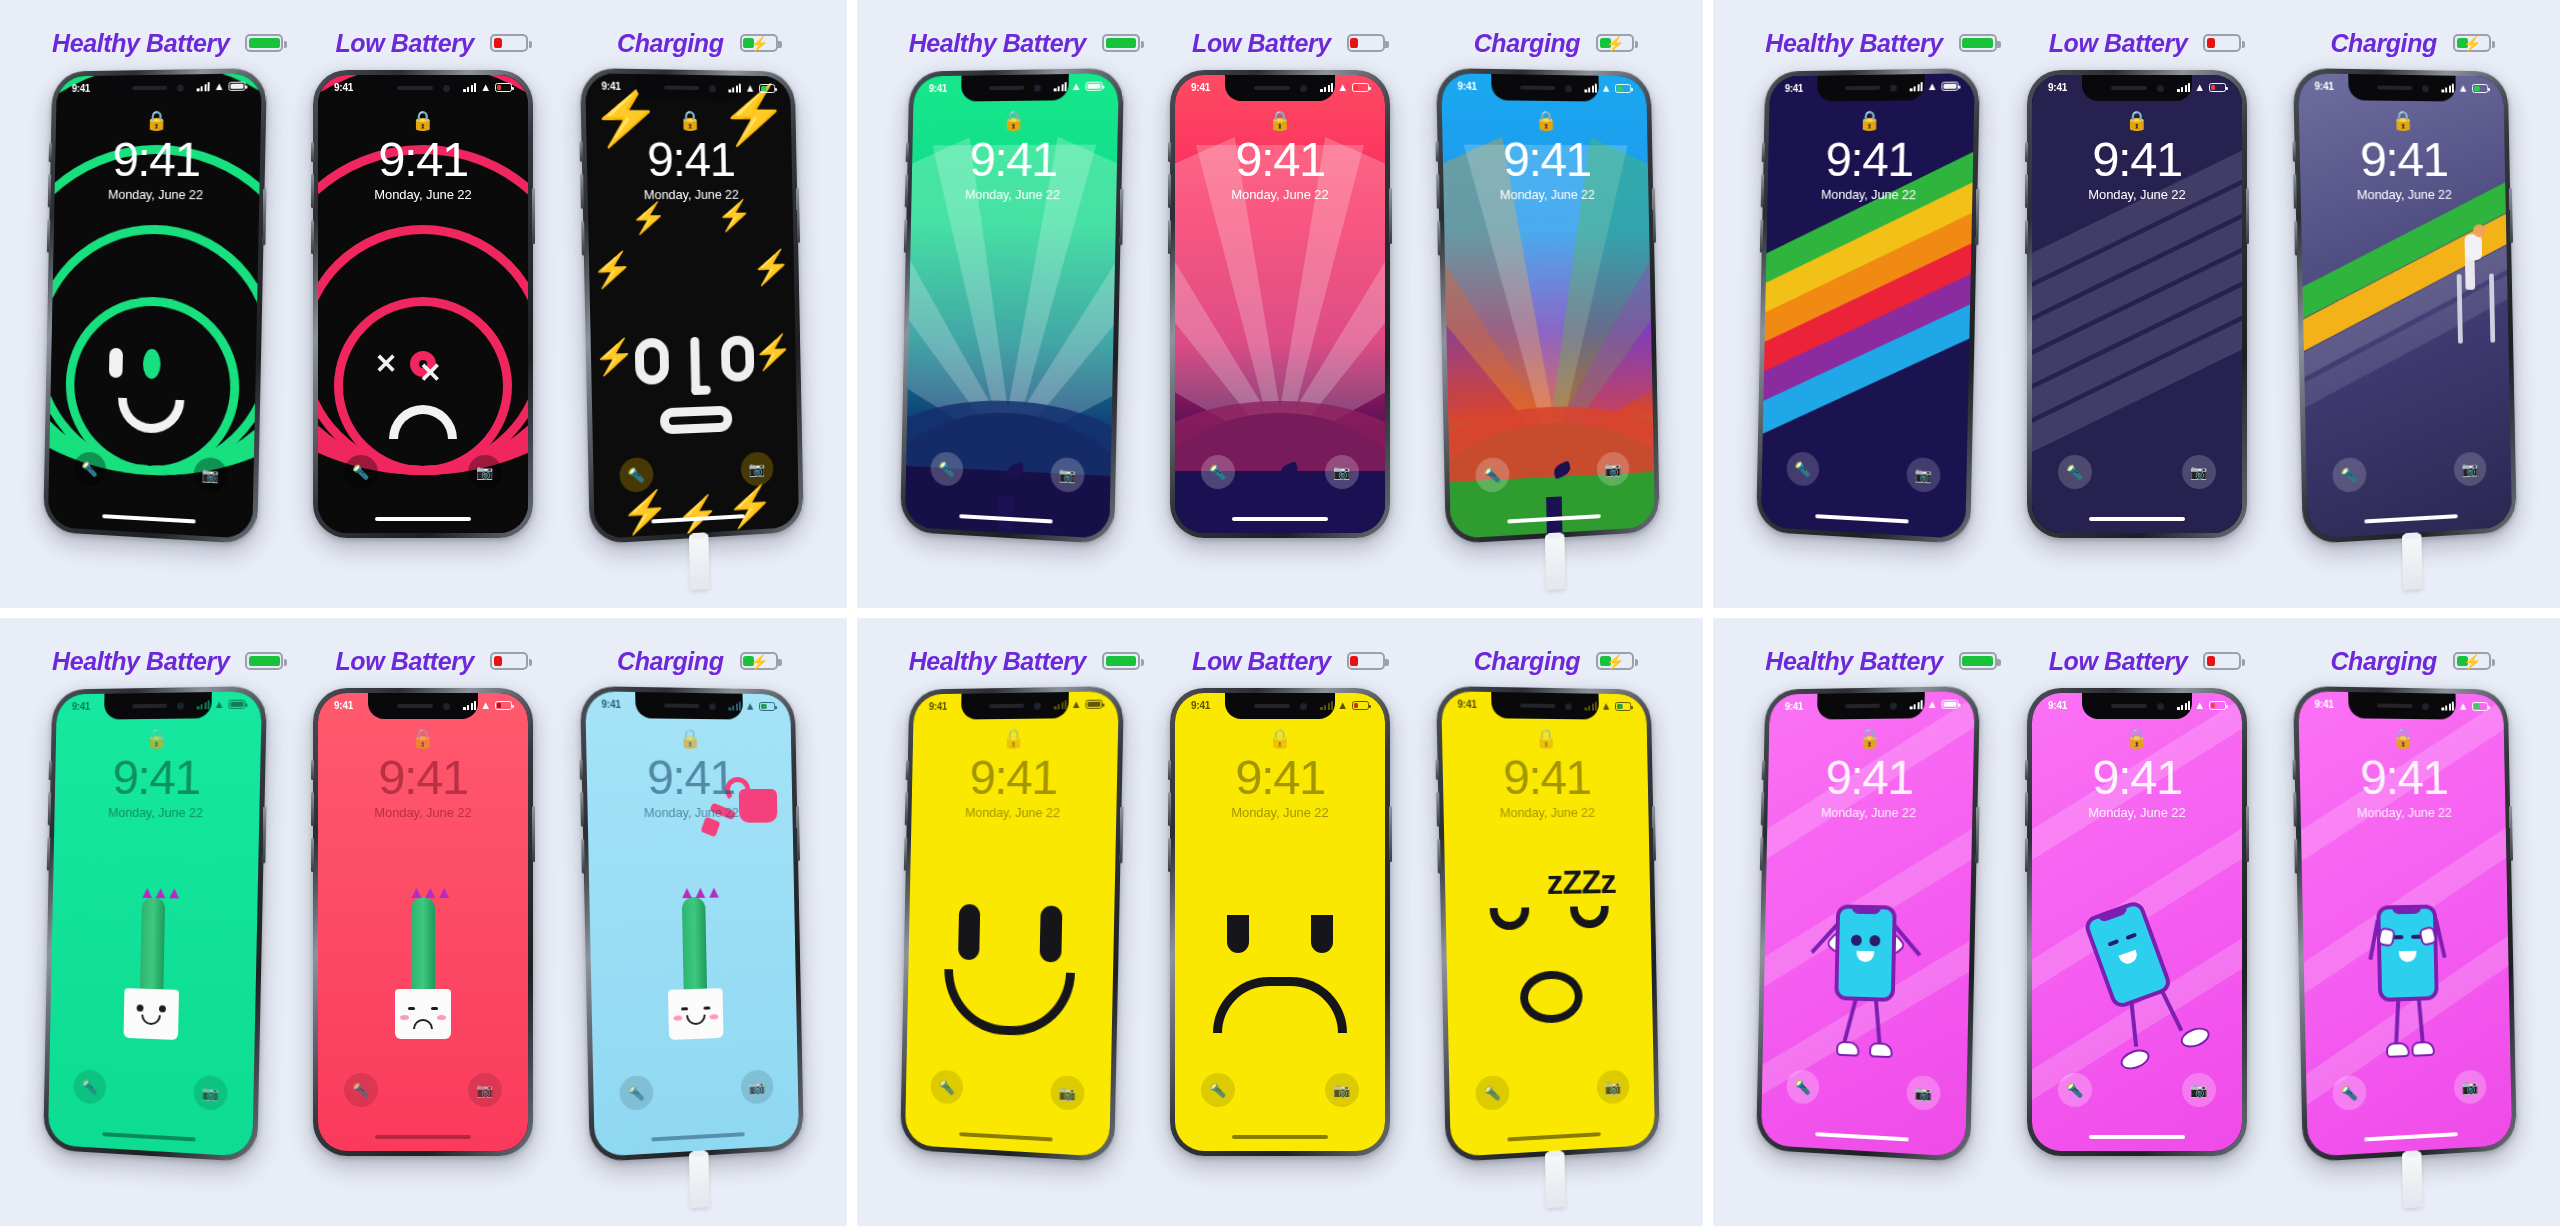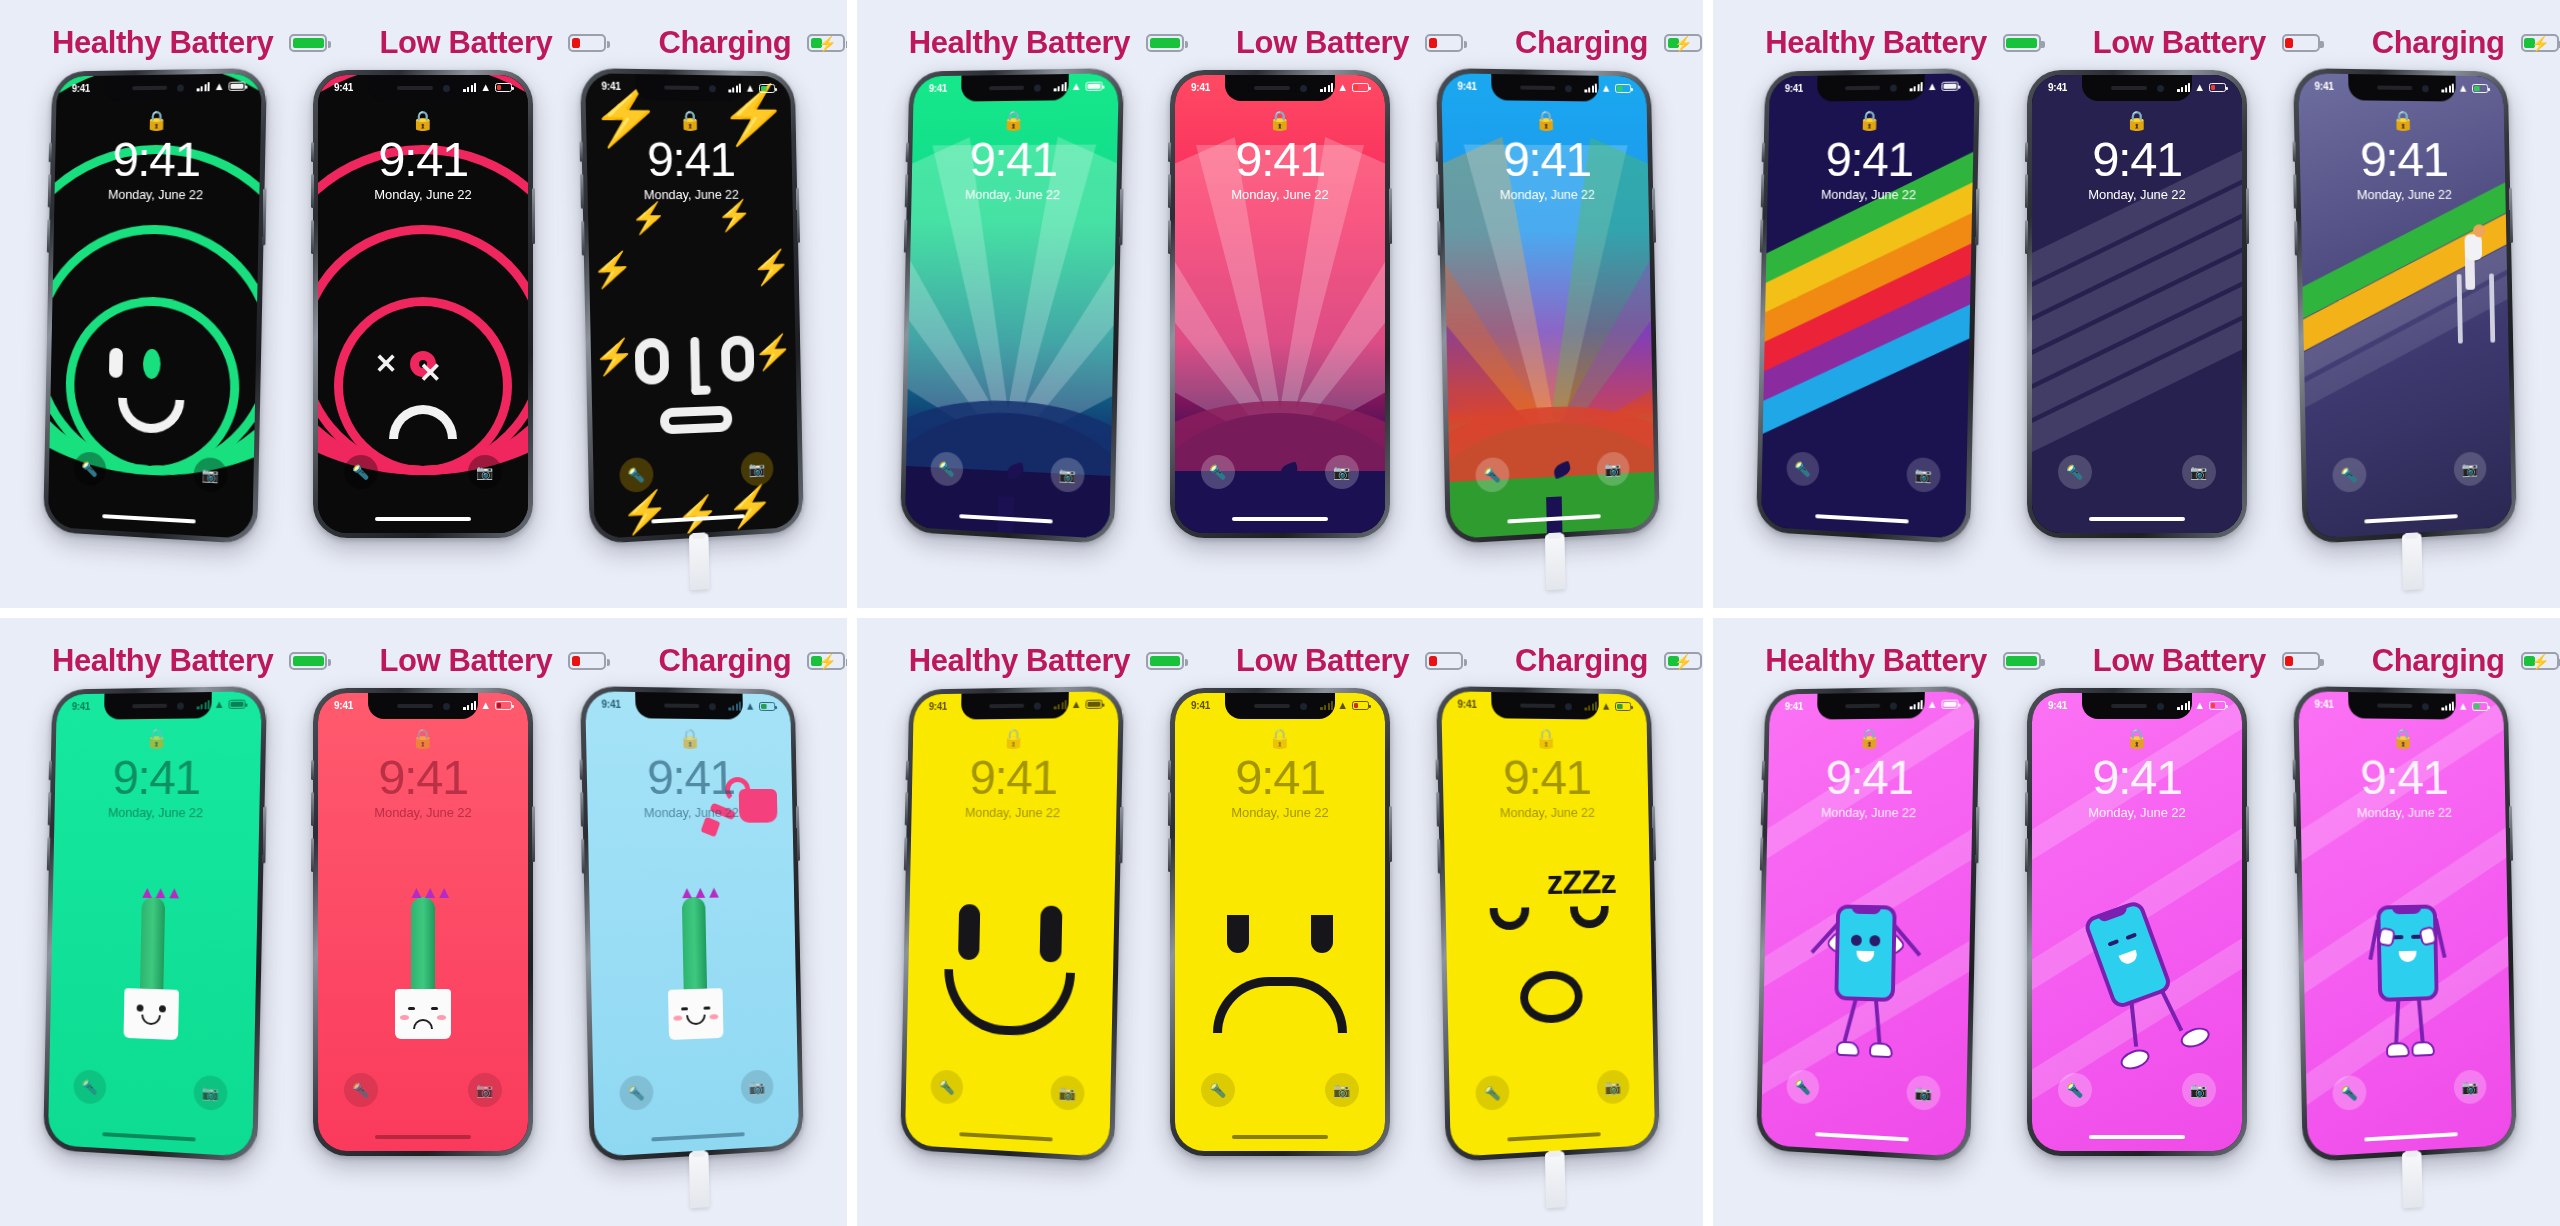--- a/index.html
+++ b/index.html
@@ -32,25 +32,26 @@
     flex:0 0 auto;
   }
   .hdr-cell{
     flex:1 1 0;
     display:flex;
     align-items:center;
     gap:16px;
     padding-left:52px;
   }
   .hdr-label{
-    font-size:31px;
+    font-size:25px;
     font-weight:bold;
-    color:#be185d;
+    color:#6d28d9;
     letter-spacing:-0.4px;
     white-space:nowrap;
+    font-style:italic;
   }
   
   .bat{
     position:relative;
     width:38px; height:18px;
     border:2.2px solid #9aa0ac;
     border-radius:5px;
     flex:0 0 auto;
   }
   .bat:after{

